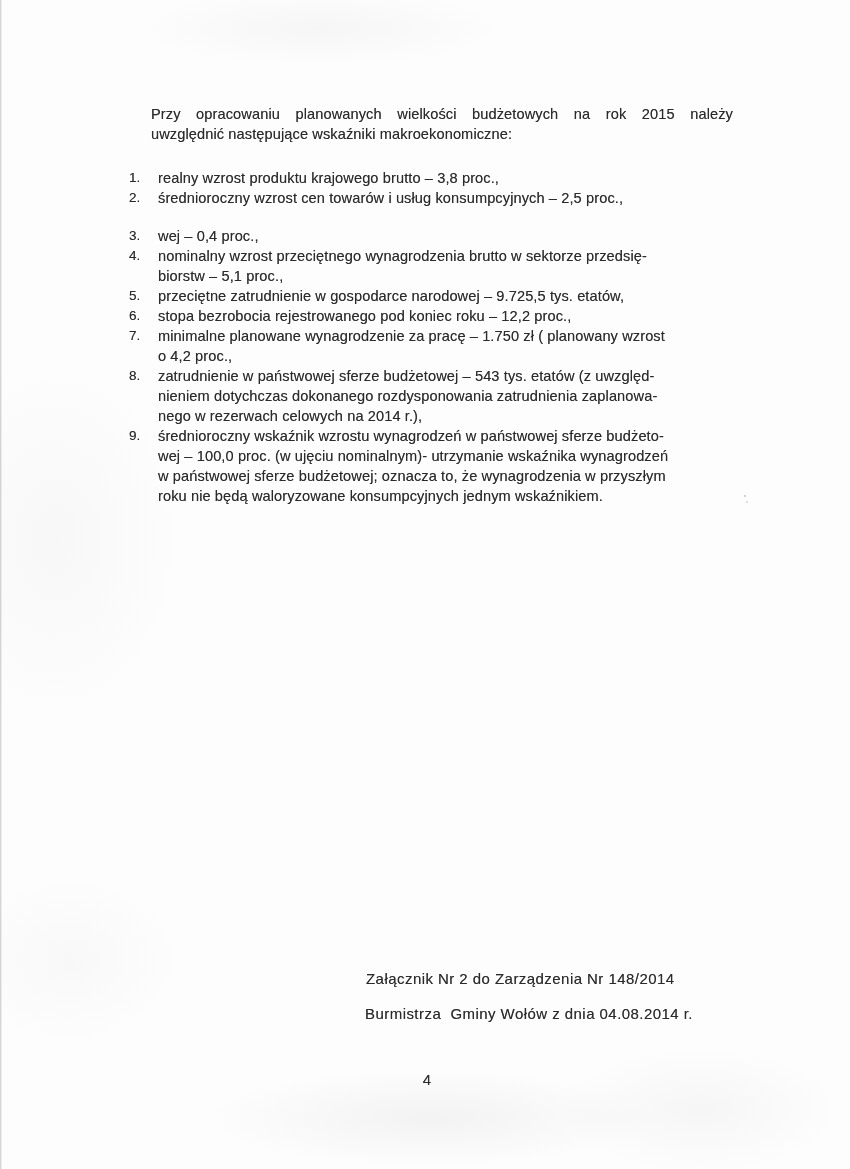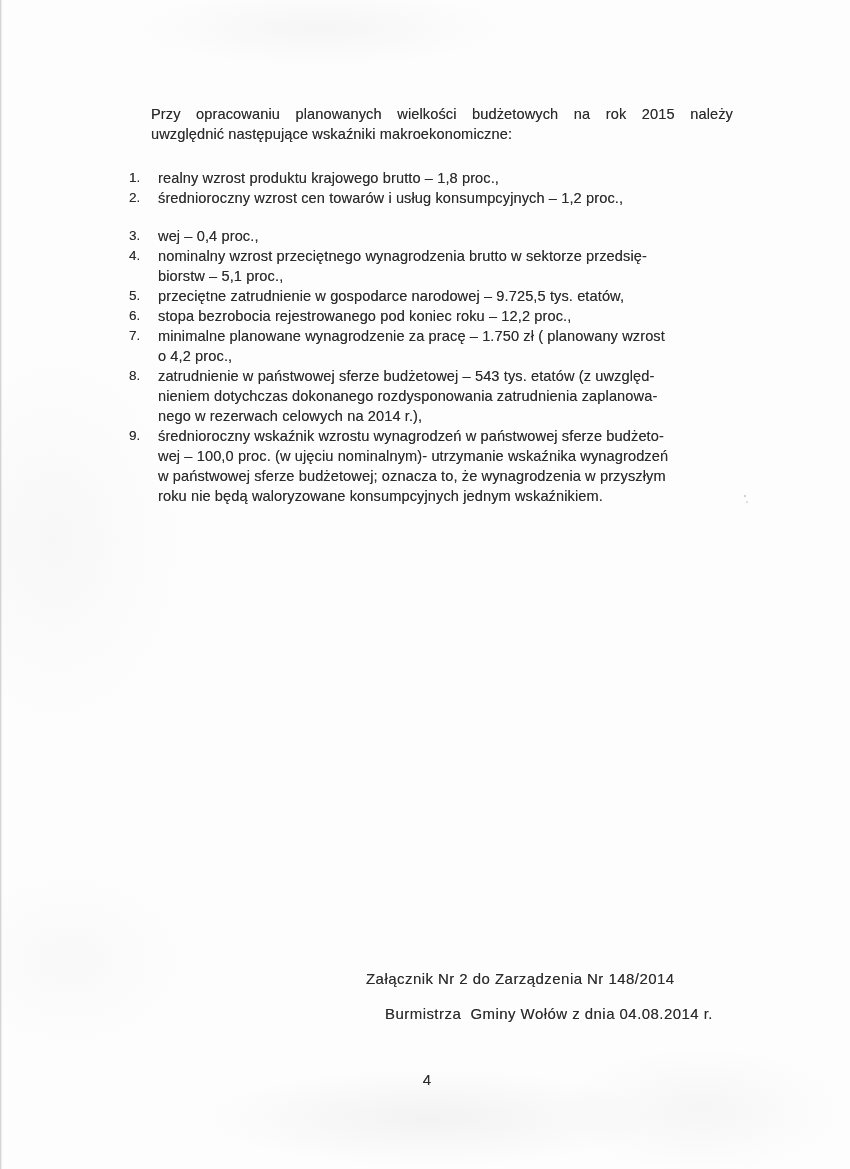--- a/index.html
+++ b/index.html
@@ -50,21 +50,21 @@
   }
   .li-body { flex: 1 1 auto; min-width: 0; }
   .attach-line {
     position: absolute;
     font-size: 15px; line-height: 18px;
     letter-spacing: 0.45px;
     white-space: pre;
     text-shadow: 0 0 0.5px rgba(43,43,43,0.55);
   }
   .attach-1 { left: 366px; top: 970px; }
-  .attach-2 { left: 365px; top: 1005px; margin-left: 20px; }
+  .attach-2 { left: 365px; top: 1005px; }
   .page-number {
     position: absolute; left: 415px; top: 1071px; width: 24px;
     font-size: 15px; line-height: 18px; text-align: center;
     text-shadow: 0 0 0.5px rgba(43,43,43,0.55);
   }
 </style>
 </head>
 <body>
 
 <div class="page">
@@ -73,27 +73,27 @@
 
   <div class="intro txt">
     <div class="l1">Przy opracowaniu planowanych wielkości budżetowych na rok 2015 należy</div>
     <div class="l2">uwzględnić następujące wskaźniki makroekonomiczne:</div>
   </div>
 
   <div class="indicator-list txt">
       <div class="li-row">
         <span class="li-num">1.</span>
         <div class="li-body">
-          <div class="tline">realny wzrost produktu krajowego brutto – 1,8 proc.,</div>
+          <div class="tline">realny wzrost produktu krajowego brutto – 3,8 proc.,</div>
         </div>
       </div>
       <div class="li-row">
         <span class="li-num">2.</span>
         <div class="li-body">
-          <div class="tline">średnioroczny wzrost cen towarów i usług konsumpcyjnych – 1,2 proc.,</div>
+          <div class="tline">średnioroczny wzrost cen towarów i usług konsumpcyjnych – 2,5 proc.,</div>
         </div>
       </div>
       <div class="li-row gap-above">
         <span class="li-num">3.</span>
         <div class="li-body">
           <div class="tline">wej – 0,4 proc.,</div>
         </div>
       </div>
       <div class="li-row">
         <span class="li-num">4.</span>

